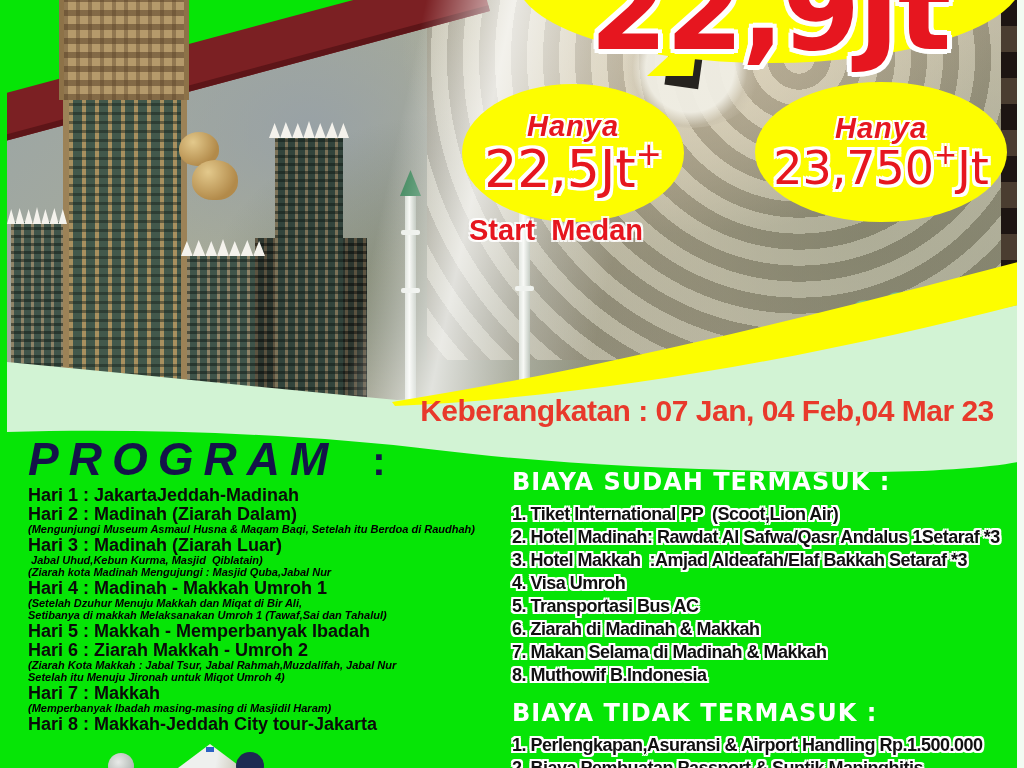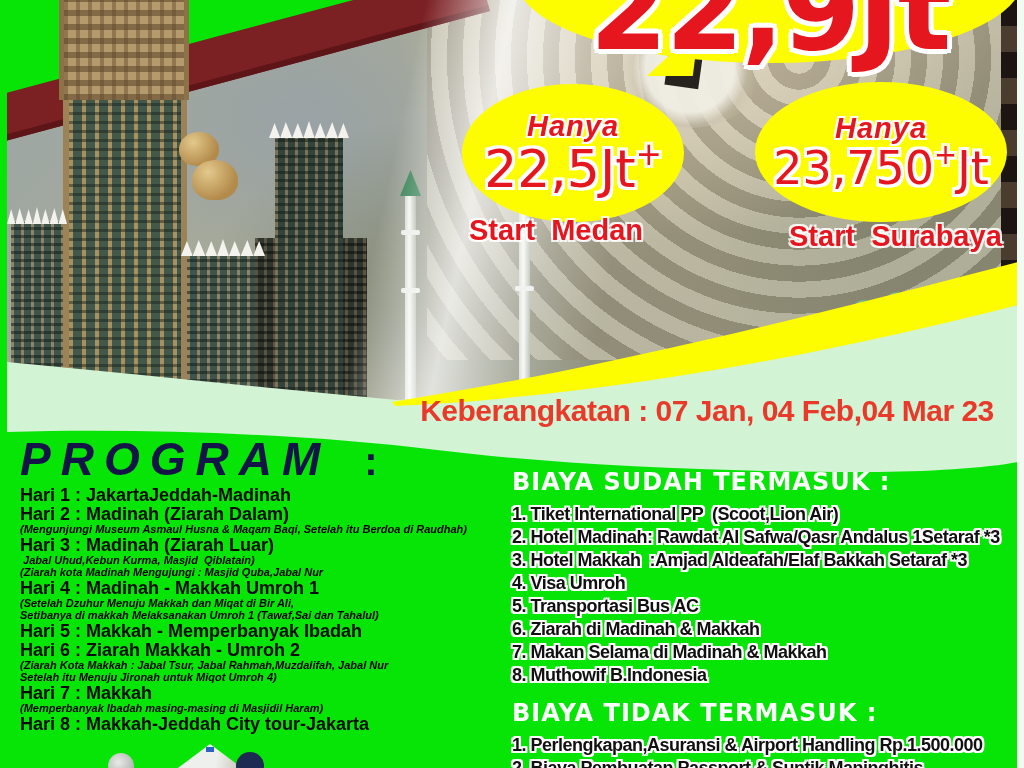--- a/index.html
+++ b/index.html
@@ -100,21 +100,21 @@
         text-shadow:-2px -2px 0 rgba(255,255,255,.85),2px -2px 0 rgba(255,255,255,.85),-2px 2px 0 rgba(255,255,255,.85),2px 2px 0 rgba(255,255,255,.85);}
   .start-medan{left:462px;top:214px;}
   .start-surabaya{left:782px;top:220px;}
   
   .departure{position:absolute;left:398px;top:394px;width:618px;z-index:20;
         font-size:30px;font-weight:bold;color:#e8392b;text-align:center;white-space:pre;letter-spacing:-.5px;}
   
   .green-band-svg{position:absolute;left:7px;top:428px;width:1011px;height:48px;z-index:5;}
   .main-green{position:absolute;left:7px;top:474px;width:1011px;height:294px;background:#06e506;z-index:5;}
   
-  .program{position:absolute;left:20px;top:436px;width:486px;z-index:25;}
+  .program{position:absolute;left:28px;top:436px;width:486px;z-index:25;}
   .program-title-row{display:flex;align-items:baseline;}
   .program-title{font-size:46px;font-weight:bold;font-style:italic;color:#141449;letter-spacing:10px;line-height:1;}
   .program-colon{font-size:40px;font-weight:bold;color:#141449;margin-left:34px;}
   .program-list{margin-top:2px;}
   .p-day{font-size:18px;line-height:18px;margin-top:1px;font-weight:bold;color:#0a0a0a;white-space:pre;}
   .p-note{font-size:11px;line-height:12px;margin-top:0;font-weight:bold;font-style:italic;color:#000000;white-space:pre;}
   
   .biaya{position:absolute;left:512px;top:468px;width:506px;z-index:25;}
   .biaya-title{font-family:"DejaVu Sans",sans-serif;font-size:24px;font-weight:bold;color:#ffffff;letter-spacing:1px;margin-bottom:7px;white-space:pre;}
   .biaya-title2{margin-top:12px;}
@@ -189,21 +189,20 @@
     </div>
 
     <div class="bubble bubble-right">
       <div class="bubble-inner">
         <span class="hanya">Hanya</span>
         <span class="price-mid price-mid2"><span>23,750</span><span class="plus">+</span><span>Jt</span></span>
       </div>
     </div>
 
     <div class="start-label start-medan">Start  Medan</div>
-    <div class="start-label start-surabaya">Start  Surabaya</div>
   </div>
 
   <div class="departure">Keberangkatan : 07 Jan, 04 Feb,04 Mar 23</div>
 
   <svg class="green-band-svg" viewBox="0 0 1011 48" preserveAspectRatio="none">
     <path d="M0,4 C140,0 300,6 430,22 C560,38 720,44 860,44 C920,44 980,40 1011,34 L1011,48 L0,48 Z" fill="#06e506"></path>
   </svg>
   <div class="main-green"></div>
 
   <div class="program">

